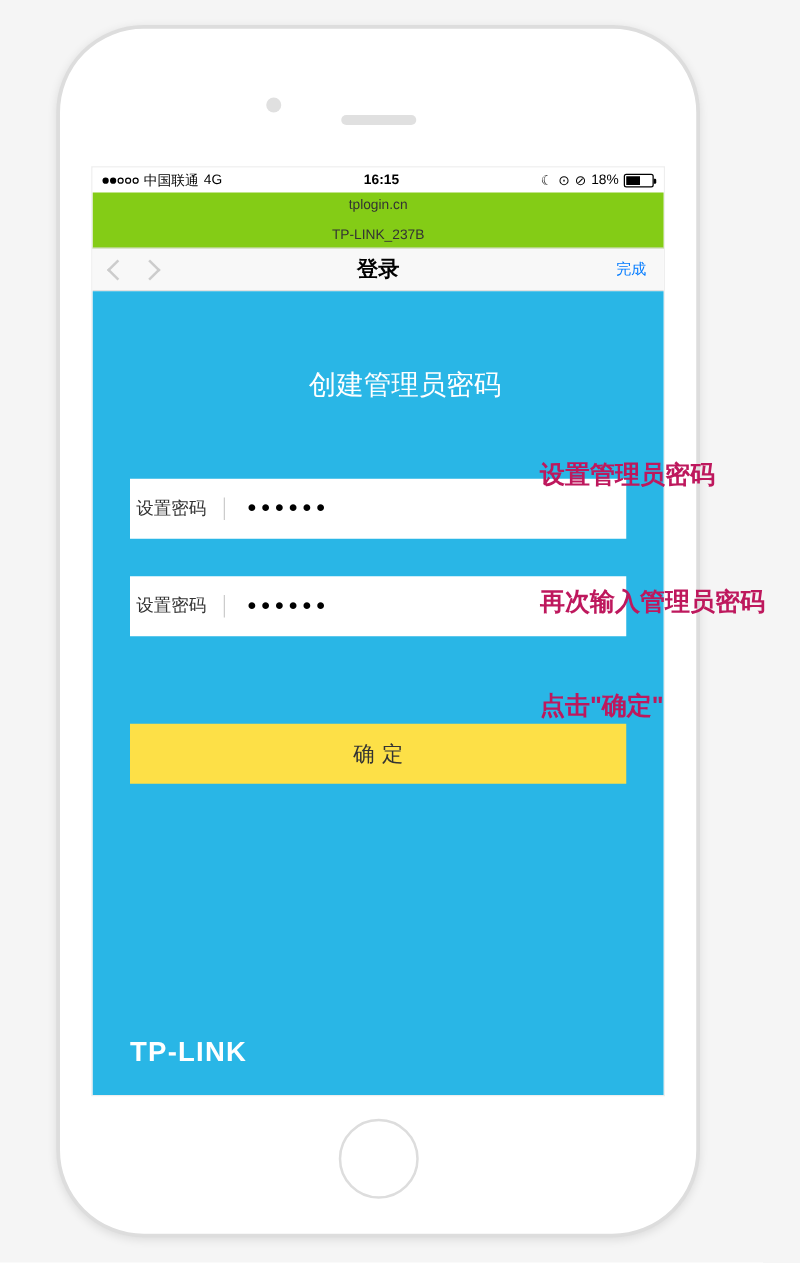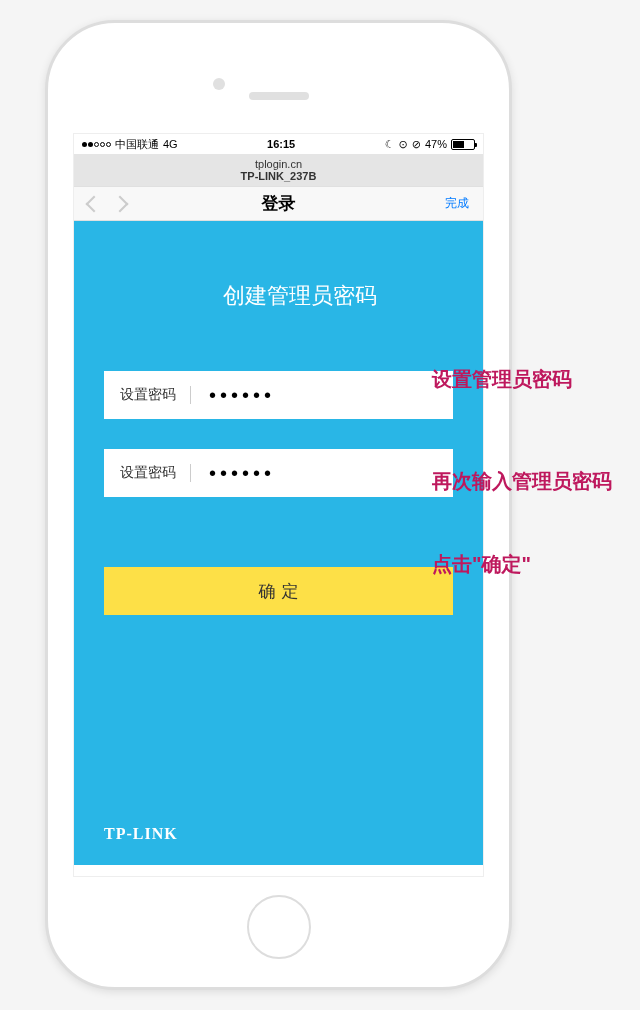--- a/index.html
+++ b/index.html
@@ -14,21 +14,21 @@
       background: #f5f5f5;
       font-family: -apple-system, "Helvetica Neue", Arial, sans-serif;
       position: relative;
       overflow: hidden;
     }
     
     .phone-frame {
       position: absolute;
       top: 20px;
       left: 45px;
-      width: 467px;
+      width: 515px;
       height: 970px;
       background: #fff;
       border-radius: 70px;
       border: 3px solid #ddd;
       box-shadow: 0 2px 8px rgba(0,0,0,0.1);
     }
     
     .phone-top {
       height: 110px;
       display: flex;
@@ -129,35 +129,36 @@
       border-radius: 0 1px 1px 0;
     }
     
     .battery-fill {
       width: 56%;
       height: 100%;
       background: #000;
     }
     
     .browser-header {
-      background: #e5e5e5;
+      background: #84cc16;
       text-align: center;
       padding: 4px 0;
       font-size: 12px;
       color: #333;
       border-bottom: 1px solid #e0e0e0;
     }
     
     .url-line {
       font-size: 11px;
     }
     
     .site-title {
       font-size: 11px;
-      font-weight: 700;
+      font-weight: 400;
+      margin-top: 12px;
     }
     
     .nav-bar {
       background: #f8f8f8;
       display: flex;
       align-items: center;
       justify-content: space-between;
       padding: 8px 14px;
       border-bottom: 1px solid #e0e0e0;
       gap: 28px;
@@ -215,21 +216,21 @@
       margin-bottom: 60px;
       padding-left: 43px;
     }
     
     .input-group {
       background: #fff;
       margin: 0 30px 30px 30px;
       display: flex;
       align-items: center;
       height: 48px;
-      padding: 0 16px;
+      padding: 0 5px;
     }
     
     .input-label {
       font-size: 14px;
       color: #333;
       padding-right: 14px;
       border-right: 1px solid #ccc;
       white-space: nowrap;
     }
     
@@ -259,24 +260,24 @@
       cursor: pointer;
       border: none;
       width: calc(100% - 60px);
     }
     
     .brand {
       position: absolute;
       bottom: 22px;
       left: 30px;
       color: #fff;
-      font-size: 16px;
+      font-size: 22px;
       font-weight: bold;
       letter-spacing: 1px;
-      font-family: Liberation Serif, serif;
+      font-family: Liberation Sans, sans-serif;
     }
     
     .home-button {
       position: absolute;
       bottom: 28px;
       left: 50%;
       transform: translateX(-50%);
       width: 64px;
       height: 64px;
       border: 2px solid #ddd;
@@ -329,21 +330,21 @@
           <div class="signal-dot empty"></div>
         </div>
         <span>中国联通</span>
         <span>4G</span>
       </div>
       <span style="font-weight:600;">16:15</span>
       <div class="status-right">
         <span>☾</span>
         <span>⊙</span>
         <span>⊘</span>
-        <span>47%</span>
+        <span>18%</span>
         <div class="battery">
           <div class="battery-fill"></div>
         </div>
       </div>
     </div>
 
     <div class="browser-header">
       <div class="url-line">tplogin.cn</div>
       <div class="site-title">TP-LINK_237B</div>
     </div>

